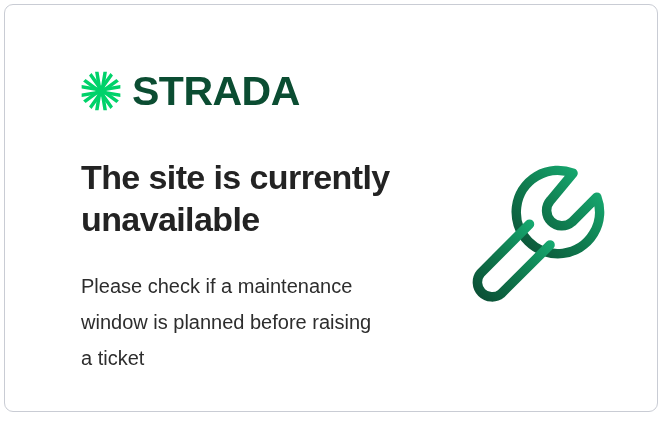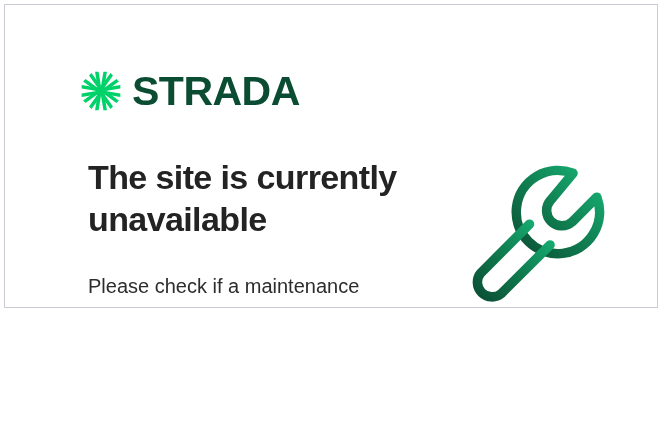--- a/index.html
+++ b/index.html
@@ -13,25 +13,25 @@
     font-family: "Liberation Sans", sans-serif;
     -webkit-font-smoothing: antialiased;
   }
 
   
   #error-card {
     position: absolute;
     left: 4px;
     top: 4px;
     width: 654px;
-    height: 304px;
+    height: 408px;
     box-sizing: border-box;
     background: #ffffff;
     border: 1px solid #c9ccd4;
-    border-radius: 0;
+    border-radius: 9px;
     overflow: hidden;
   }
 
   
   #brand-lockup {
     position: absolute;
     left: 74px;
     top: 64px;
     display: flex;
     align-items: center;
@@ -49,21 +49,21 @@
     letter-spacing: -0.5px;
     color: #0b4d32;
     line-height: 1;
     white-space: nowrap;
     font-family: "Liberation Sans", sans-serif;
   }
 
   
   #message-block {
     position: absolute;
-    left: 83px;
+    left: 76px;
     top: 151px;
     width: 350px;
   }
   #error-heading {
     margin: 0;
     font-size: 34px;
     font-weight: bold;
     line-height: 1.24;
     letter-spacing: -0.6px;
     color: #232323;

